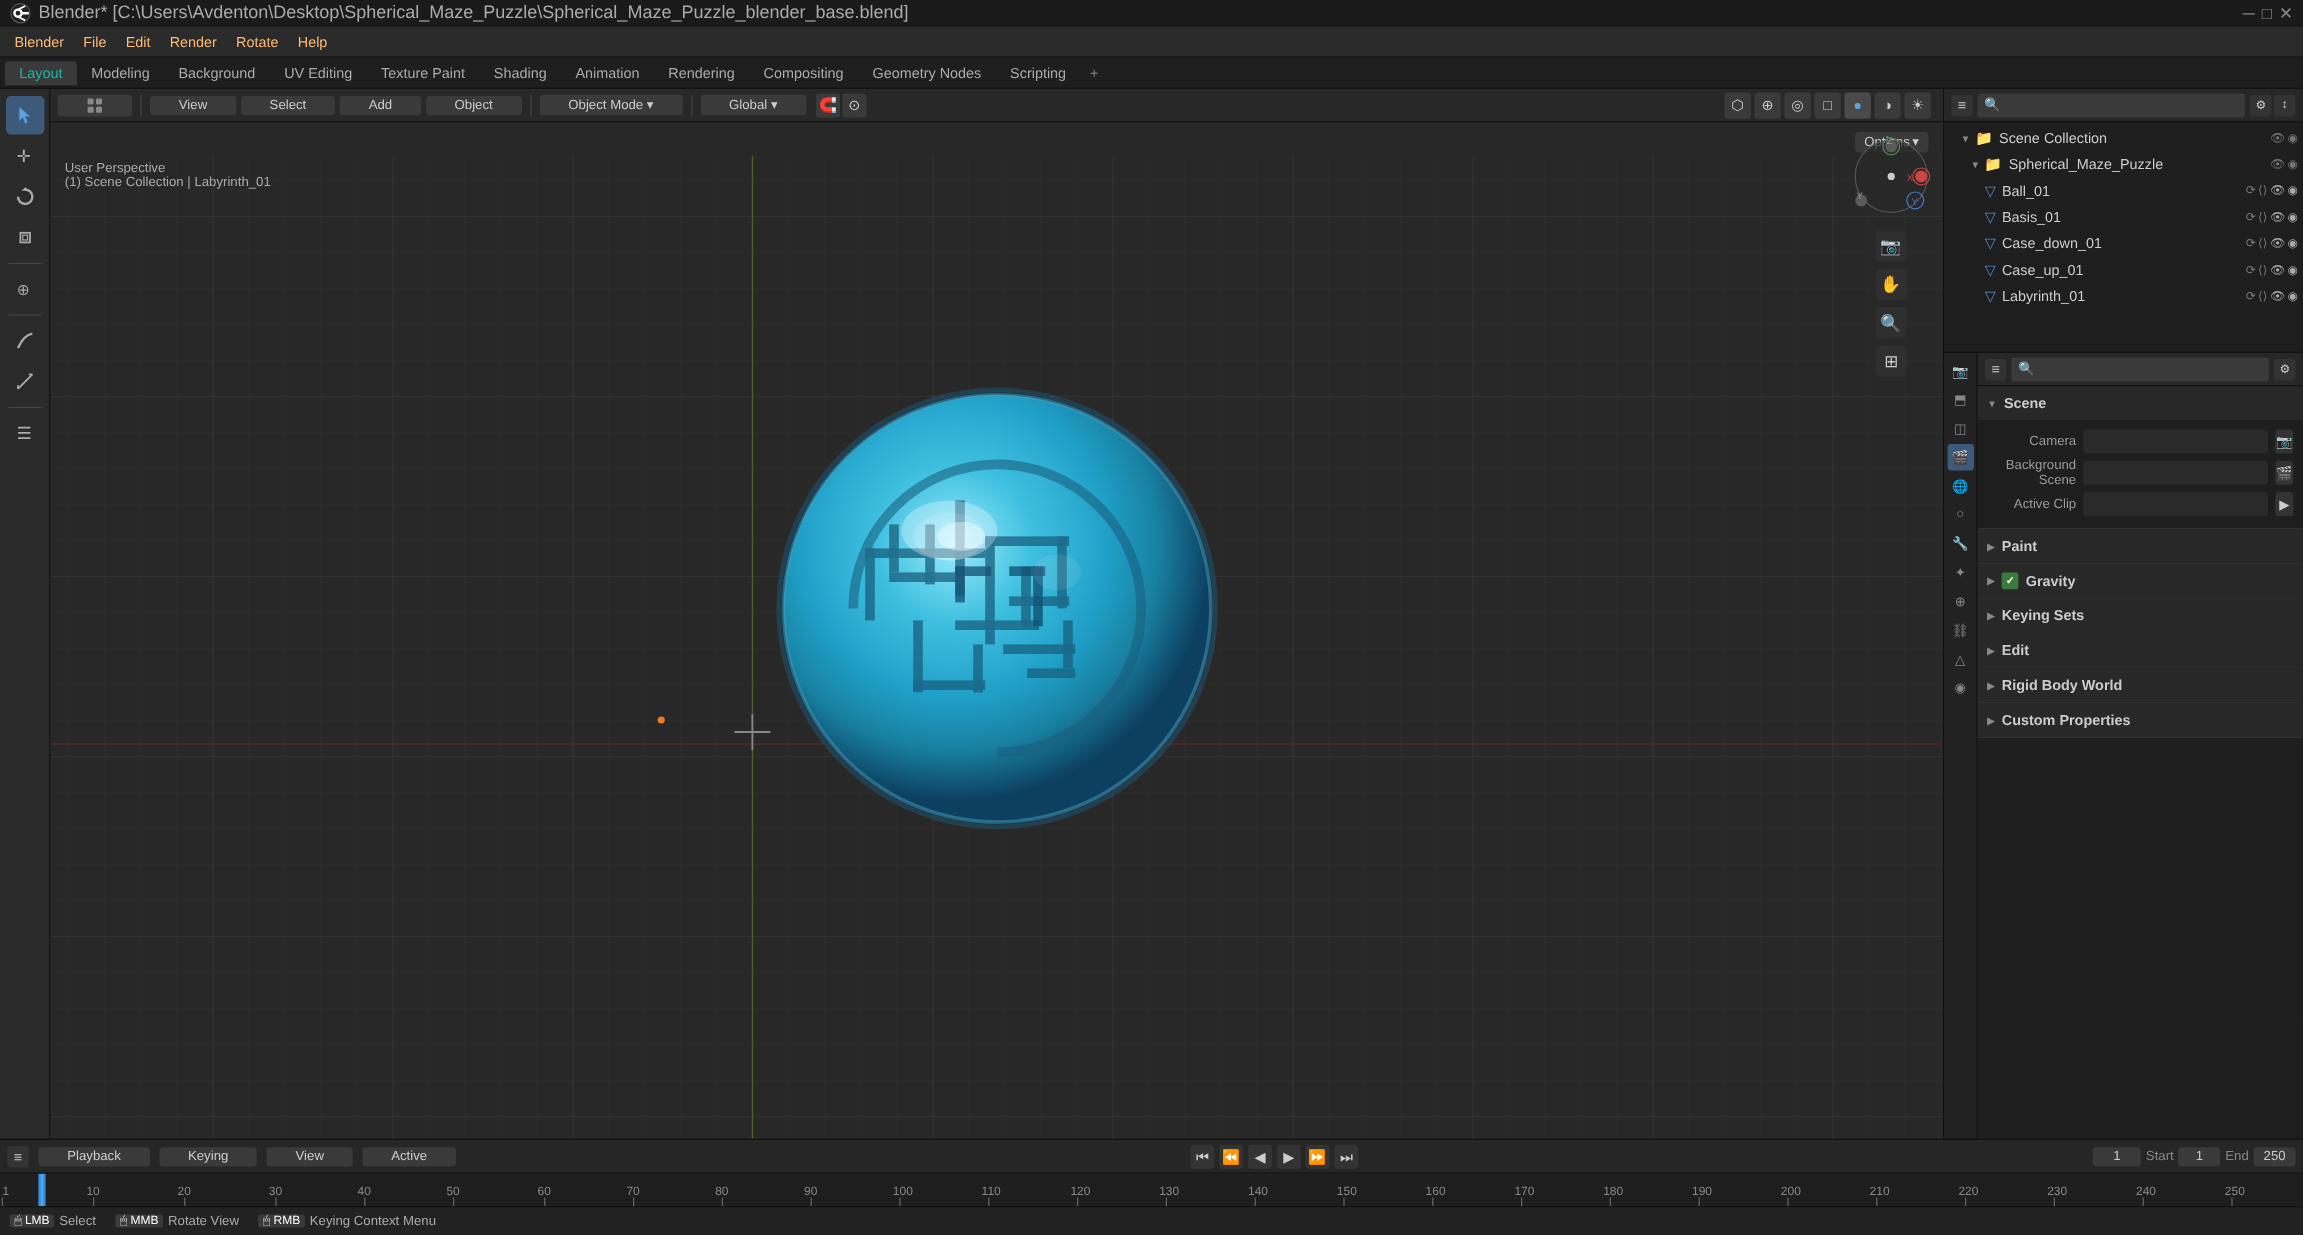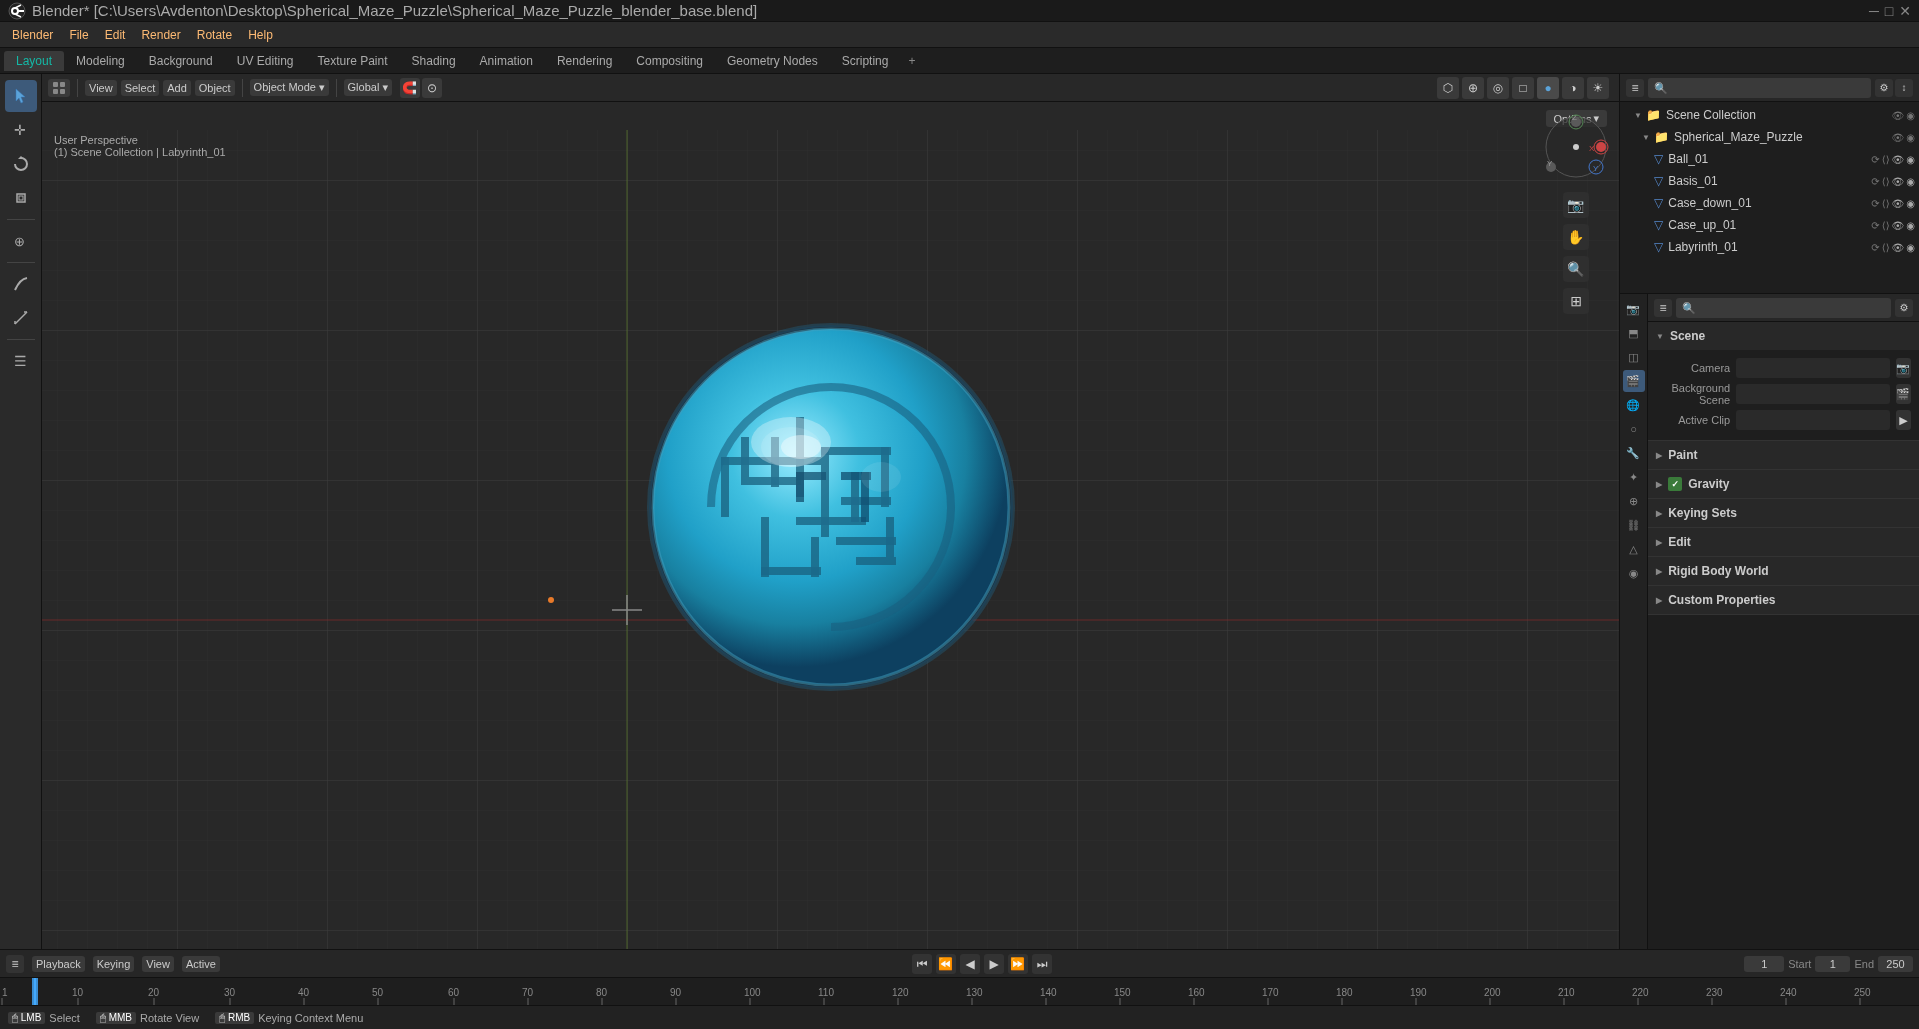--- a/index.html
+++ b/index.html
@@ -143,21 +143,21 @@
       height: 28px;
       background: #282828;
       border-bottom: 1px solid #111;
       display: flex;
       align-items: center;
       padding: 0 6px;
       gap: 4px;
       z-index: 10;
     }
     .vp-btn {
-      padding: 2px 4px;
+      padding: 2px 24px;
       background: #3a3a3a;
       border: none;
       border-radius: 3px;
       color: #ccc;
       font-size: 11px;
       cursor: pointer;
       display: flex; align-items: center; gap: 3px;
     }
     .vp-separator { width: 1px; height: 18px; background: #444; margin: 0 3px; }
 

